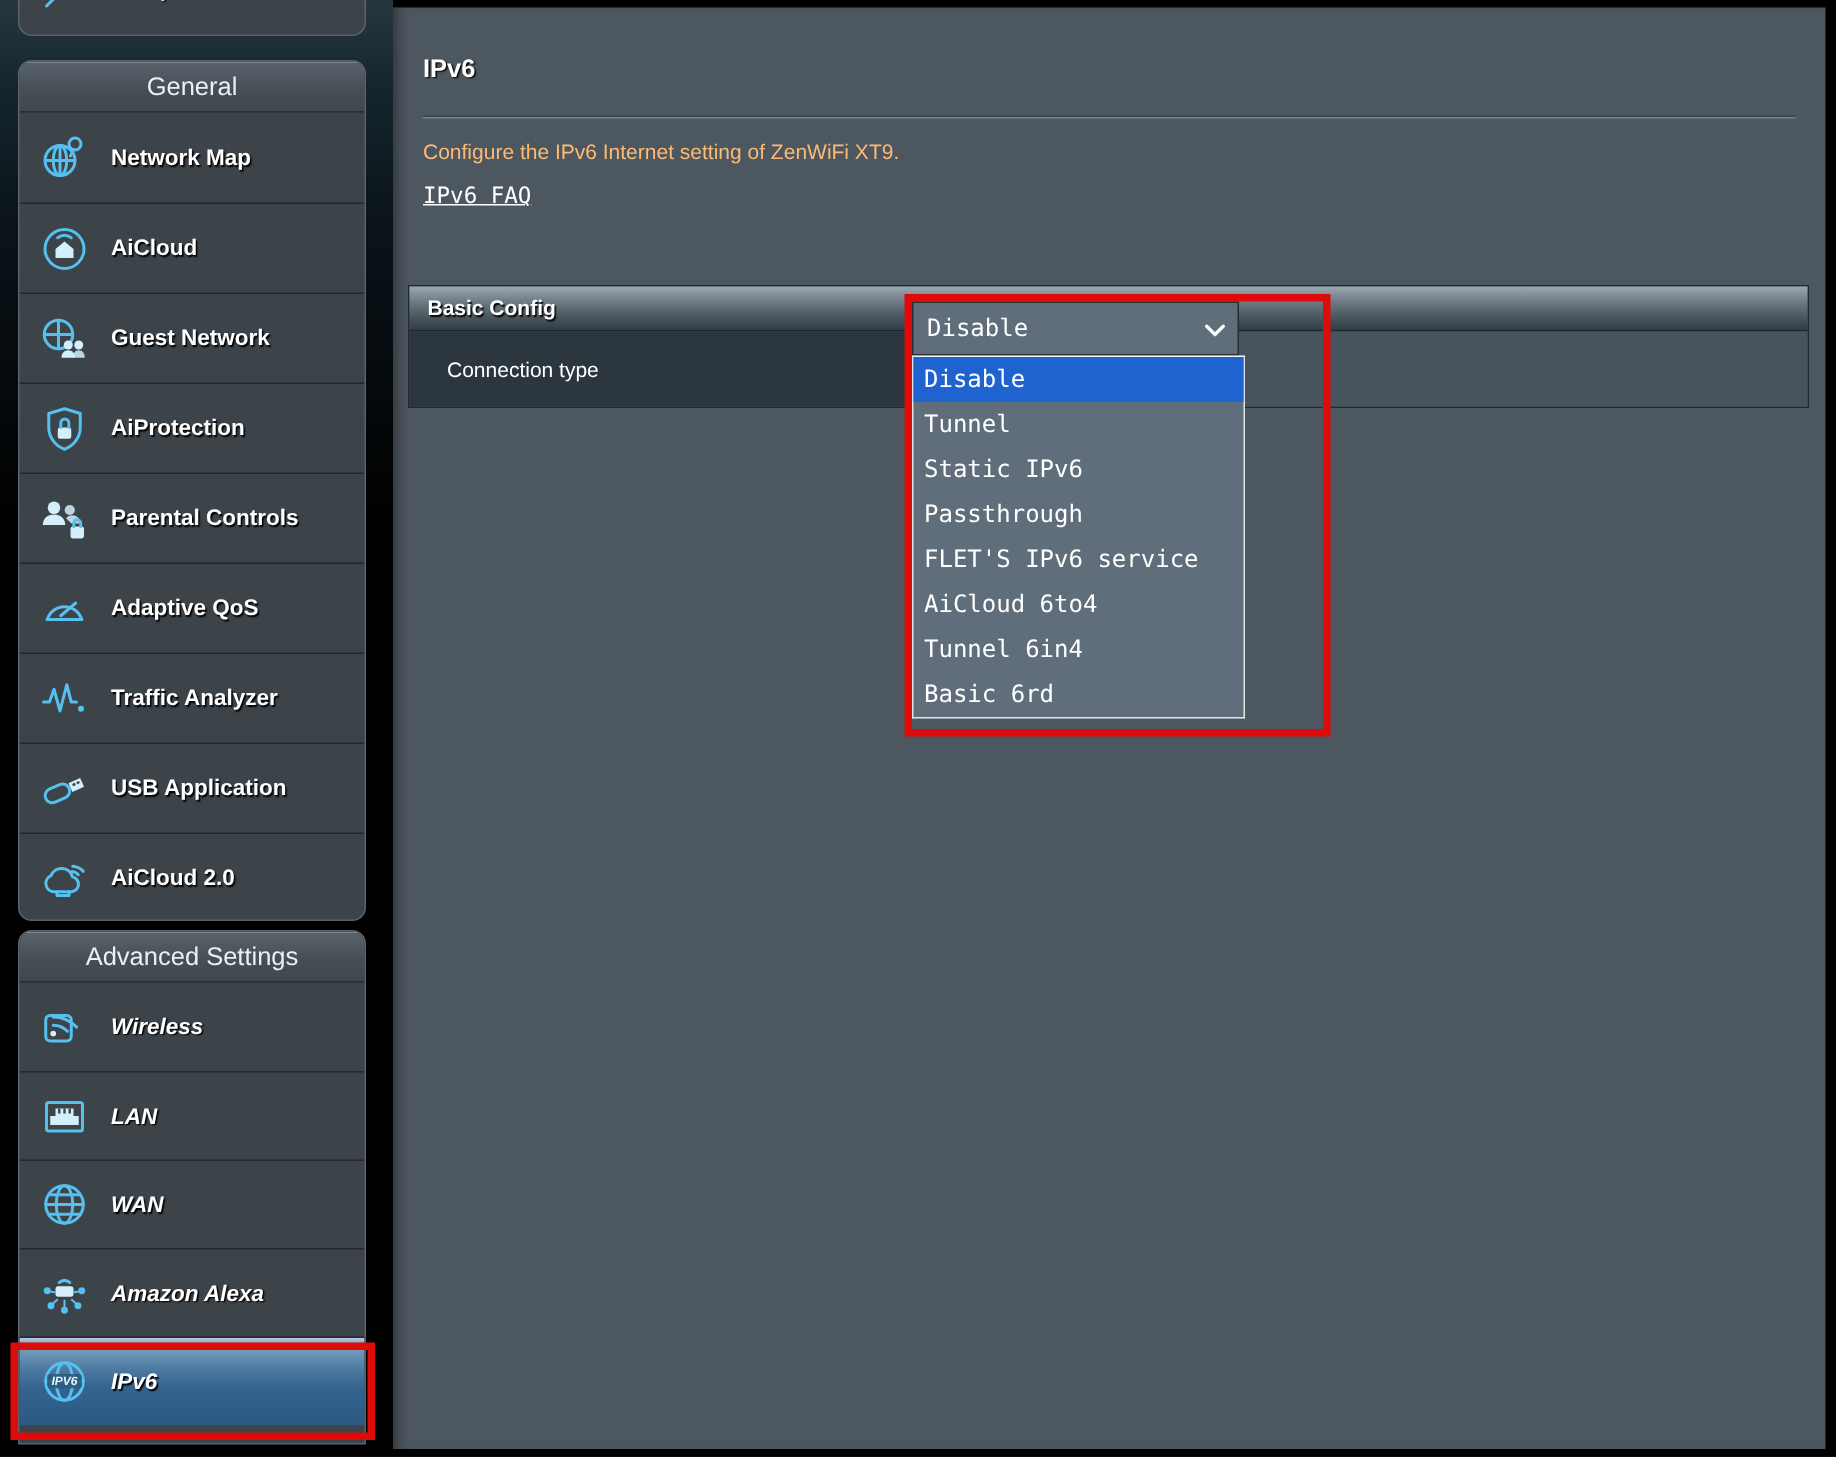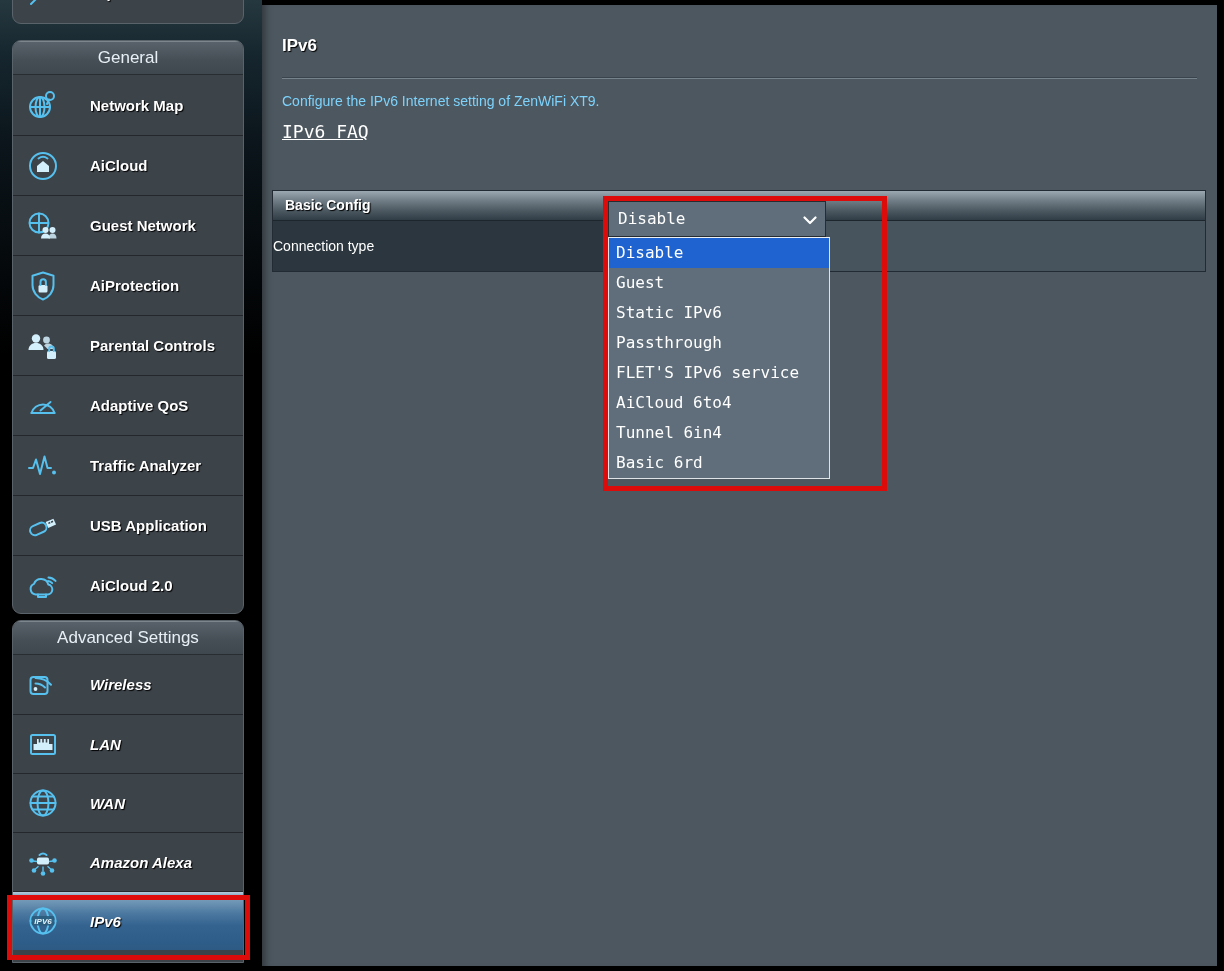--- a/index.html
+++ b/index.html
@@ -10,52 +10,52 @@
   .sidebar-col{position:absolute;left:0;top:0;width:262px;height:788px;
     background:linear-gradient(180deg,#26383f 0%,#16262e 7%,#0b151b 18%,#000 45%);}
   .side-box{position:absolute;left:12px;width:232px;background:#3c4349;
     border:1px solid #5b636a;border-radius:9px;box-sizing:border-box;overflow:hidden;}
   .setup-box{top:-34px;height:58px;}
   .general-box{top:40px;height:574px;}
   .advanced-box{top:620px;height:343px;border-radius:9px 9px 0 0;}
   .side-header{height:33px;line-height:33px;text-align:center;font-size:17px;color:#e8f0f6;
     background:linear-gradient(180deg,#5a626b 0%,#454d55 60%,#40484f 100%);
     border-bottom:1px solid #282d32;box-shadow:inset 0 1px 0 #7d858d;}
-  .item{display:flex;align-items:center;gap:30px;padding-left:13px;box-sizing:border-box;cursor:pointer;}
+  .item{display:flex;align-items:center;gap:14px;padding-left:13px;box-sizing:border-box;cursor:pointer;}
   .general-box .item{height:60px;}
   .advanced-box .item{height:59px;font-style:italic;}
   .item + .item{border-top:1px solid #24282c;}
   .lbl{font-weight:bold;font-size:15px;color:#fff;text-shadow:1px 1px 1px #000;}
   .icn{width:34px;height:34px;flex:0 0 34px;}
   .icn.usb{transform:rotate(-24deg);}
   .item.selected{background:linear-gradient(180deg,#b7ccdc 0%,#7fa3be 7%,#4a779f 38%,#346390 58%,#2c5a85 100%);}
   .setup-item{position:absolute;left:13px;bottom:14px;display:flex;align-items:center;gap:14px;}
 
   
   .red-box{position:absolute;border:5px solid #de0b0b;box-sizing:border-box;z-index:20;}
   .red-box-sidebar{left:7px;top:895px;width:243px;height:65px;pointer-events:none;}
 
   
   .content{position:absolute;left:262px;top:5px;width:955px;height:961px;background:#4d575f;
     box-shadow:inset 9px 0 9px -7px rgba(0,0,0,.45);}
   .page-title{position:absolute;left:20px;top:31px;font-size:17px;font-weight:bold;color:#fff;
     text-shadow:1px 1px 1px #000;}
   .title-divider{position:absolute;left:20px;top:72px;width:915px;height:0;
     border-top:1px solid #3a444c;border-bottom:1px solid #76838c;}
-  .desc{position:absolute;left:20px;top:88px;font-size:14px;color:#7dd3fc;}
+  .desc{position:absolute;left:20px;top:88px;font-size:14px;color:#fdba74;}
   .faq-link{position:absolute;left:20px;top:116px;font-family:"DejaVu Sans Mono",monospace;
-    font-size:18px;color:#fff;text-decoration:underline;cursor:pointer;}
+    font-size:15px;color:#fff;text-decoration:underline;cursor:pointer;}
 
   .bc-table{position:absolute;left:10px;top:157px;width:934px;border:1px solid #222b33;box-sizing:border-box;margin-top:28px;}
   .bc-header{height:29px;line-height:29px;padding-left:12px;font-size:14px;font-weight:bold;color:#fff;
     text-shadow:1px 1px 1px #000;border-bottom:1px solid #1d262d;
     background:linear-gradient(180deg,#9ba8b1 0%,#6e7b84 35%,#4a575f 70%,#303d47 100%);}
   .bc-row{display:flex;height:50px;}
   .bc-label{width:336px;box-sizing:border-box;background:#2b363e;border-right:1px solid #1f2831;
-    color:#fff;font-size:14px;display:flex;align-items:center;padding-left:0;}
+    color:#fff;font-size:14px;display:flex;align-items:center;padding-left:25px;}
   .bc-value{flex:1;background:#47545e;}
 
   
   .red-box-dropdown{left:341px;top:191px;width:284px;height:295px;}
   .select{position:absolute;left:0;top:0;width:218px;height:36px;box-sizing:border-box;
     background:#5f6e7a;border:1px solid #272c31;color:#fff;cursor:pointer;
     font-family:"DejaVu Sans Mono",monospace;font-size:16px;line-height:34px;padding-left:9px;}
   .select .chev{position:absolute;right:8px;top:14px;}
   .option-list{position:absolute;left:0;top:36px;width:222px;box-sizing:border-box;
     background:#5f6e7a;border:1px solid #dde3e7;border-top:1px solid #eef2f4;}
@@ -252,21 +252,21 @@
 
     <div class="red-box red-box-dropdown">
       <div class="select">
         <span>Disable</span>
         <svg class="chev" width="14" height="9" viewBox="0 0 14 9">
           <polyline points="1.5,1.5 7,7 12.5,1.5" fill="none" stroke="#fff" stroke-width="2.2" stroke-linecap="round" stroke-linejoin="round"></polyline>
         </svg>
       </div>
       <div class="option-list">
         <div class="opt sel">Disable</div>
-        <div class="opt">Guest</div>
+        <div class="opt">Tunnel</div>
         <div class="opt">Static IPv6</div>
         <div class="opt">Passthrough</div>
         <div class="opt">FLET'S IPv6 service</div>
         <div class="opt">AiCloud 6to4</div>
         <div class="opt">Tunnel 6in4</div>
         <div class="opt">Basic 6rd</div>
       </div>
     </div>
   </div>
 

